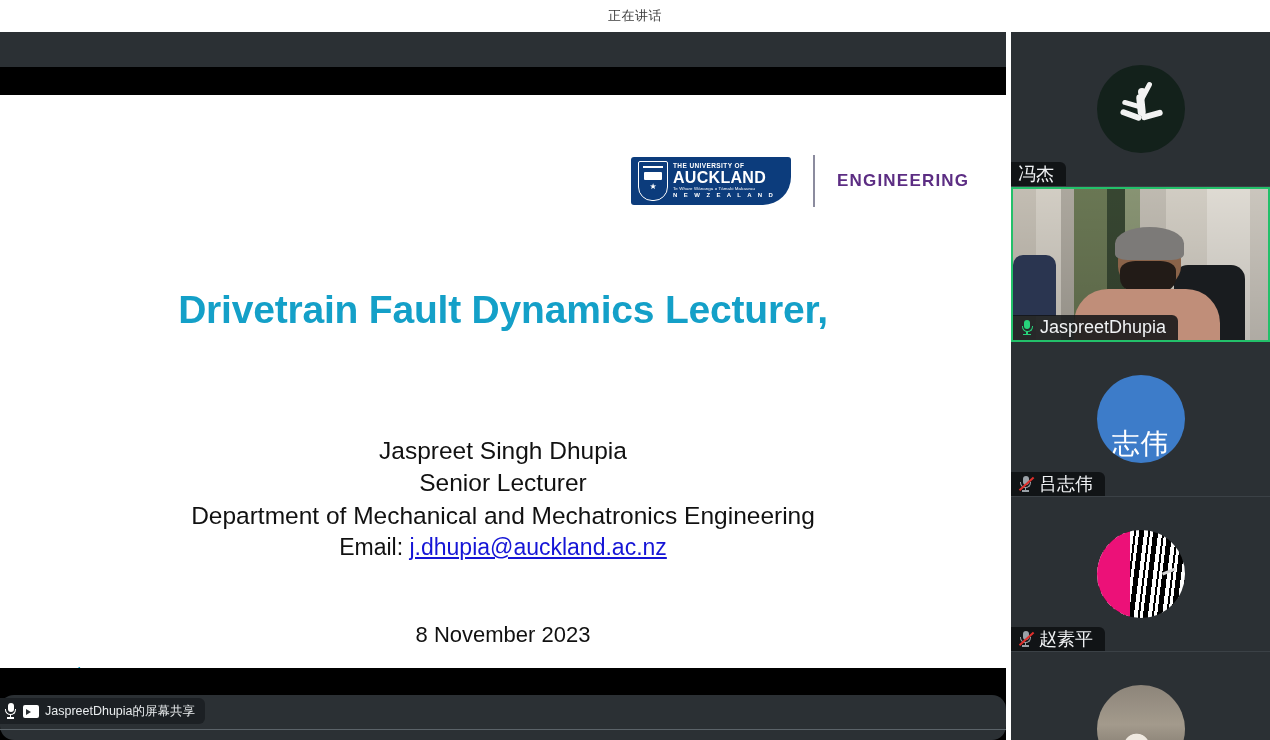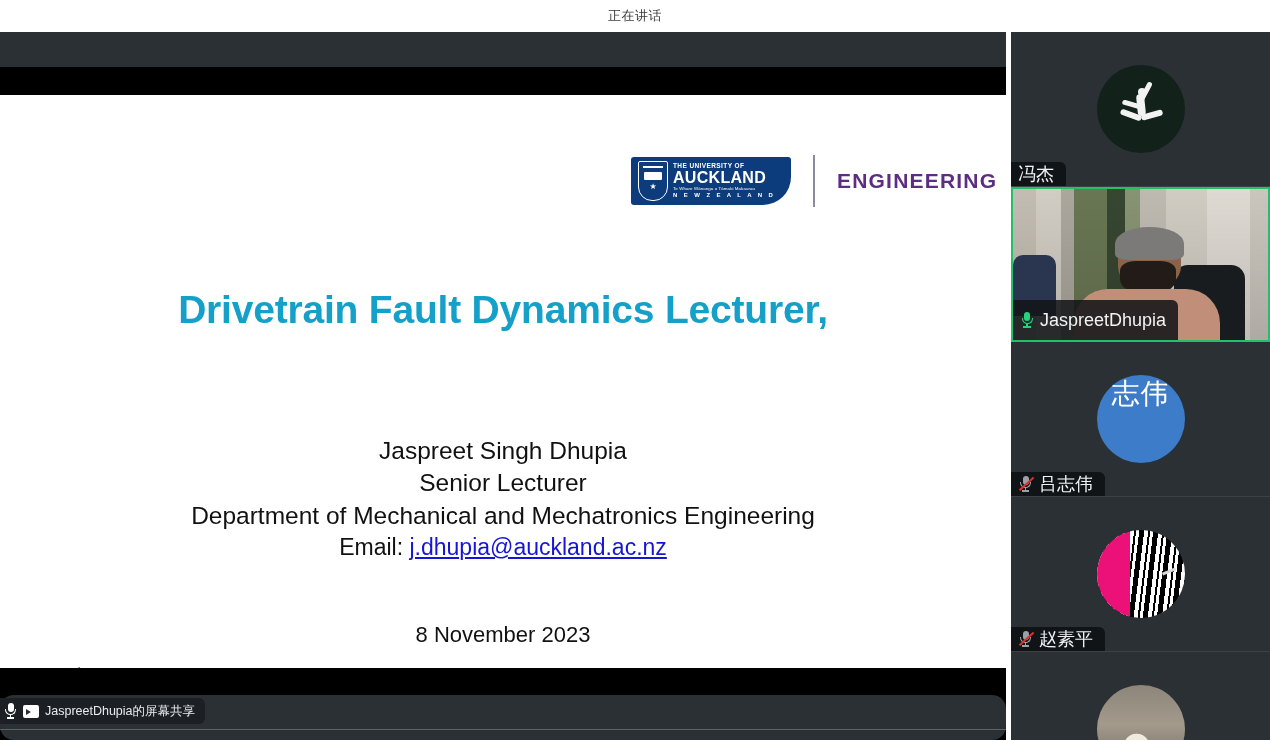--- a/index.html
+++ b/index.html
@@ -118,21 +118,21 @@
   }
   .uoa-text { color:#ffffff; line-height:1.05; }
   .uoa-text .l1 { font-size:6.5px; letter-spacing:.4px; font-weight:bold; }
   .uoa-text .l2 { font-size:16px; font-weight:bold; letter-spacing:.3px; }
   .uoa-text .l3 { font-size:4.4px; letter-spacing:.1px; }
   .uoa-text .l4 { font-size:6px; letter-spacing:2.4px; font-weight:bold; margin-top:1px; }
   .logo-divider {
     width:2px; height:52px; background:#8b8b9e; margin:0 22px;
   }
   .eng-text {
-    font-size:21px; font-weight:bold; color:#5c2d83; letter-spacing:1.2px;
+    font-size:17px; font-weight:bold; color:#5c2d83; letter-spacing:1.2px;
   }
 
   #slide-title {
     position:absolute; left:0; top:192px; width:1006px;
     text-align:center;
     font-size:39px; font-weight:bold; line-height:1.18;
     color:#14a0c8;
     letter-spacing:-0.2px;
   }
   #slide-byline {
@@ -241,21 +241,21 @@
     background:#f2f2f2; border-radius:3px; transform:rotate(20deg);
   }
   .av-jordan .legB {
     position:absolute; left:27px; top:30px; width:22px; height:6px;
     background:#f2f2f2; border-radius:3px; transform:rotate(-16deg);
   }
 
   
   .av-initials {
     background:#3d7cc9;
-    display:flex; align-items:flex-start; justify-content:center;
+    display:flex; align-items:flex-end; justify-content:center;
     color:#ffffff; font-size:28px; letter-spacing:1px;
   }
 
   
   .av-stripes {
     background:
       repeating-linear-gradient(97deg,#000 0 5px,#fff 5px 9px,#000 9px 11px,#fff 11px 14px);
   }
   .av-stripes:before {
     content:""; position:absolute; left:0; top:0; width:38%; height:100%;
@@ -319,21 +319,21 @@
     position:absolute; left:0; bottom:0; height:24px;
     background:rgba(14,16,18,.88);
     border-radius:0 6px 0 0;
     display:flex; align-items:center; gap:6px;
     padding:0 12px 0 7px;
     max-width:86%;
   }
   .name-badge .nm {
     font-size:18px; color:#f0f2f4; white-space:nowrap;
   }
-  .name-badge.active-badge { height:40px; background:rgba(18,20,22,.86);margin-top:15px; }
+  .name-badge.active-badge { height:25px; background:rgba(18,20,22,.86);margin-top:15px; }
 
   
   .mic-green { width:14px; height:16px; position:relative; flex:none; }
   .mic-green .cap { position:absolute; left:4px; top:0; width:6px; height:9px;
                     background:#27d37a; border-radius:3px; }
   .mic-green .arc { position:absolute; left:1.5px; top:6px; width:11px; height:6px;
                     border:1.6px solid #27d37a; border-top:none;
                     border-radius:0 0 7px 7px; }
   .mic-green .stem { position:absolute; left:6.2px; top:11.6px; width:1.7px; height:3px;
                      background:#27d37a; }

